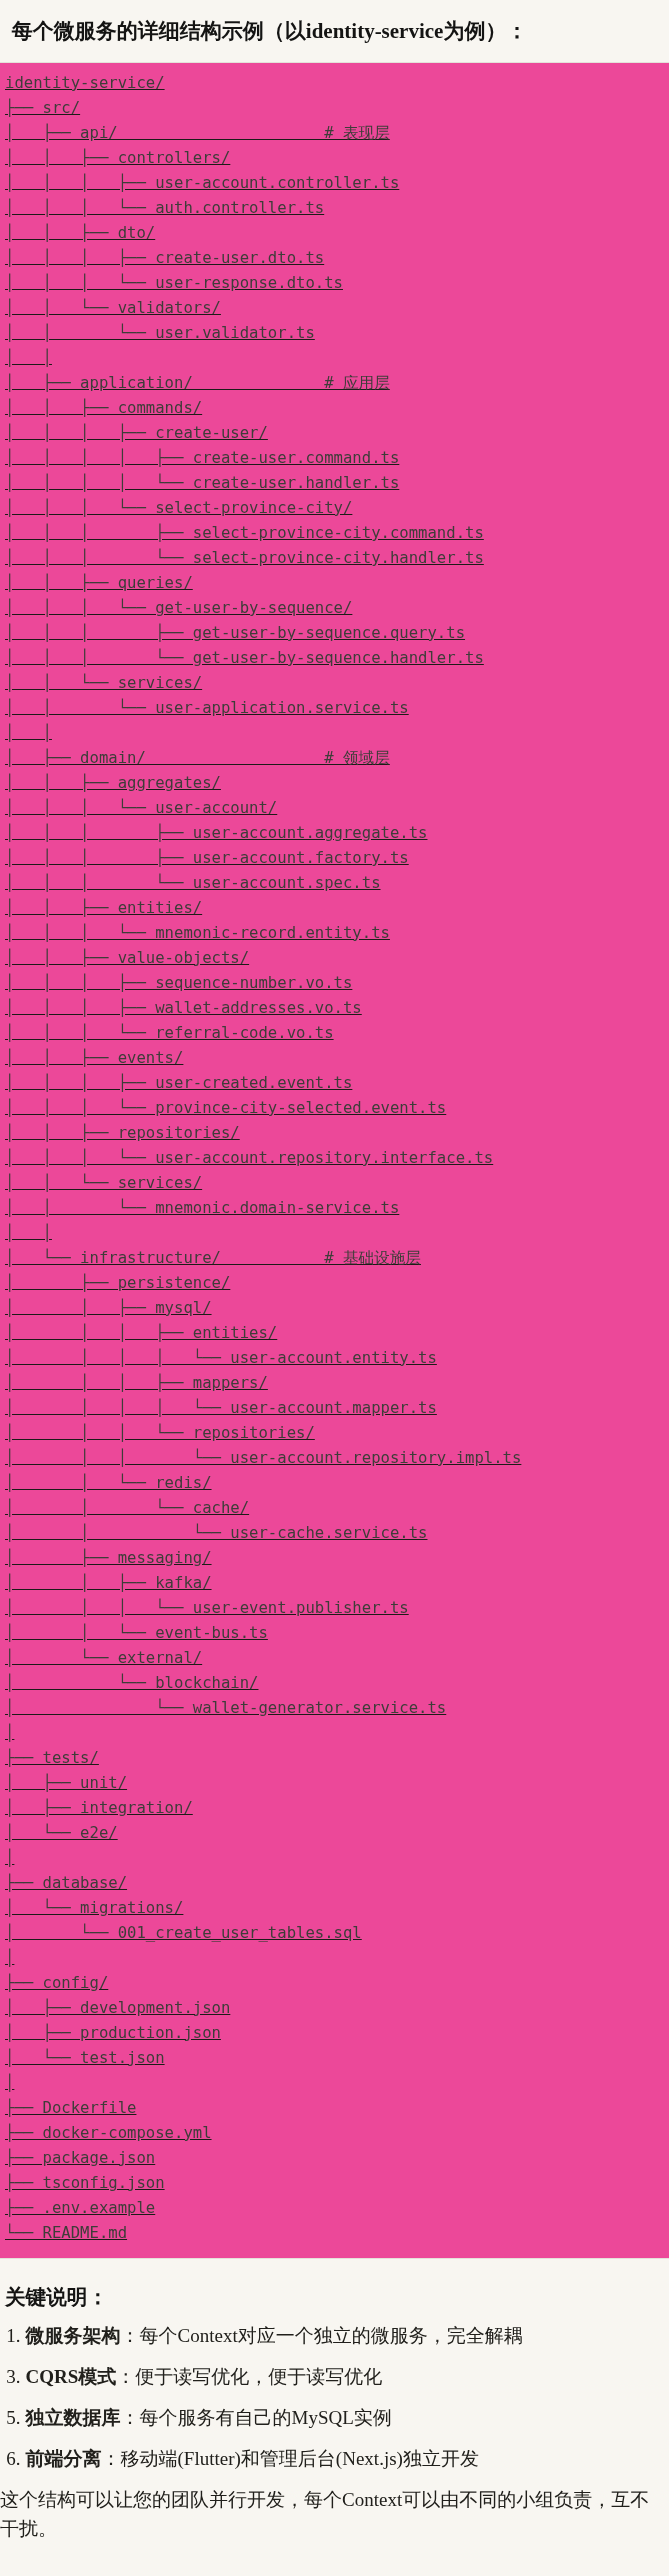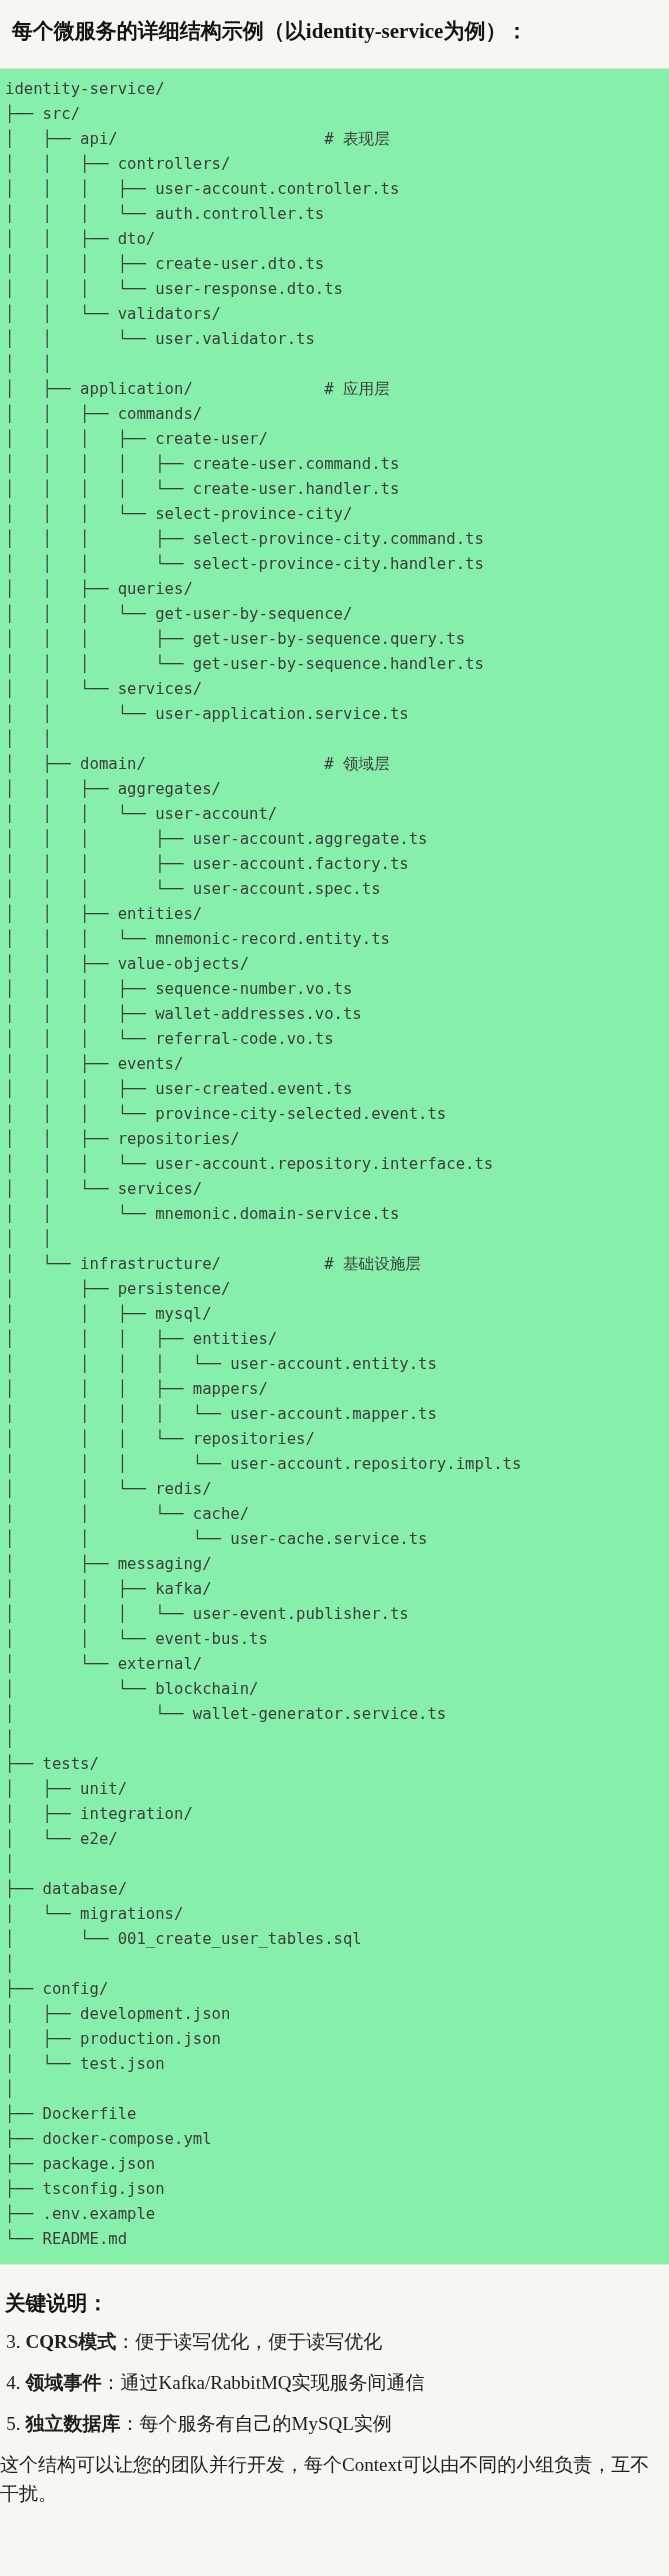--- a/index.html
+++ b/index.html
@@ -17,26 +17,27 @@
   }
   .doc-title {
     margin: 8px;
     padding: 8.8px 5px 0 3.8px;
     font-size: 21px;
     line-height: 29px;
     font-weight: 700;
     color: #141413;
   }
   .code-block {
-    margin-top: 22px;
-    background: #86efac;
+    margin-top: 16px;
+    background: #ec4899;
     border-top: 0.6px solid #e4e2da;
     border-bottom: 0.6px solid #e4e2da;
     padding: 8.1px 5px 12px 5px;
     box-sizing: border-box;
+    text-decoration: underline;
   }
   .code-block pre {
     margin: 0;
     font-family: "DejaVu Sans Mono", monospace;
     font-size: 15.6px;
     line-height: 25px;
     color: #3e3d39;
     white-space: pre;
   }
   .notes {
@@ -164,19 +165,20 @@
 ├── docker-compose.yml
 ├── package.json
 ├── tsconfig.json
 ├── .env.example
 └── README.md</pre>
 </div>
 
 <div class="notes">
   <h3 class="notes-heading">关键说明：</h3>
   <ol class="notes-list">
+    <li><span class="item-num">1.</span><span class="item-label">微服务架构</span><span>：每个Context对应一个独立的微服务，完全解耦</span></li>
     <li><span class="item-num">3.</span><span class="item-label">CQRS模式</span><span>：便于读写优化，便于读写优化</span></li>
-    <li><span class="item-num">4.</span><span class="item-label">领域事件</span><span>：通过Kafka/RabbitMQ实现服务间通信</span></li>
     <li><span class="item-num">5.</span><span class="item-label">独立数据库</span><span>：每个服务有自己的MySQL实例</span></li>
+    <li><span class="item-num">6.</span><span class="item-label">前端分离</span><span>：移动端(Flutter)和管理后台(Next.js)独立开发</span></li>
   </ol>
   <p class="closing-paragraph">这个结构可以让您的团队并行开发，每个Context可以由不同的小组负责，互不干扰。</p>
 </div>
 
 
 </body></html>

